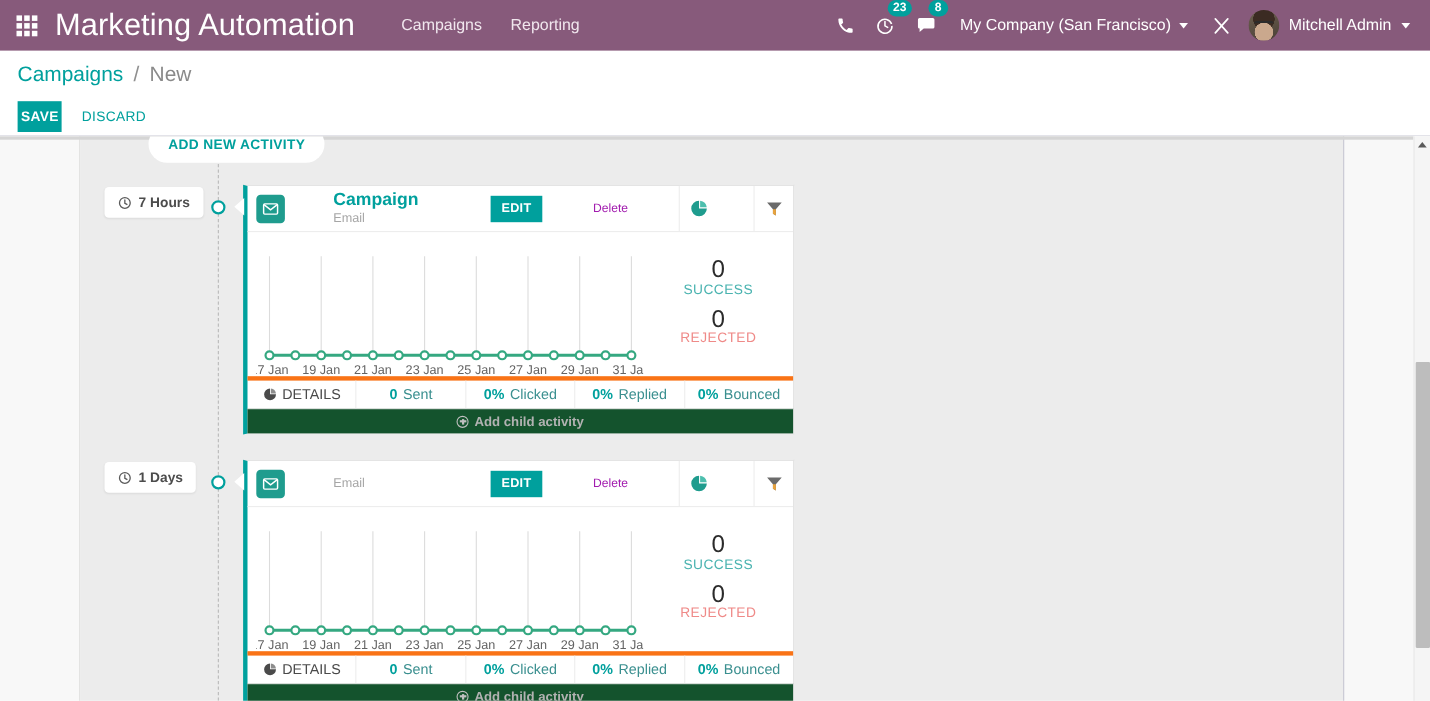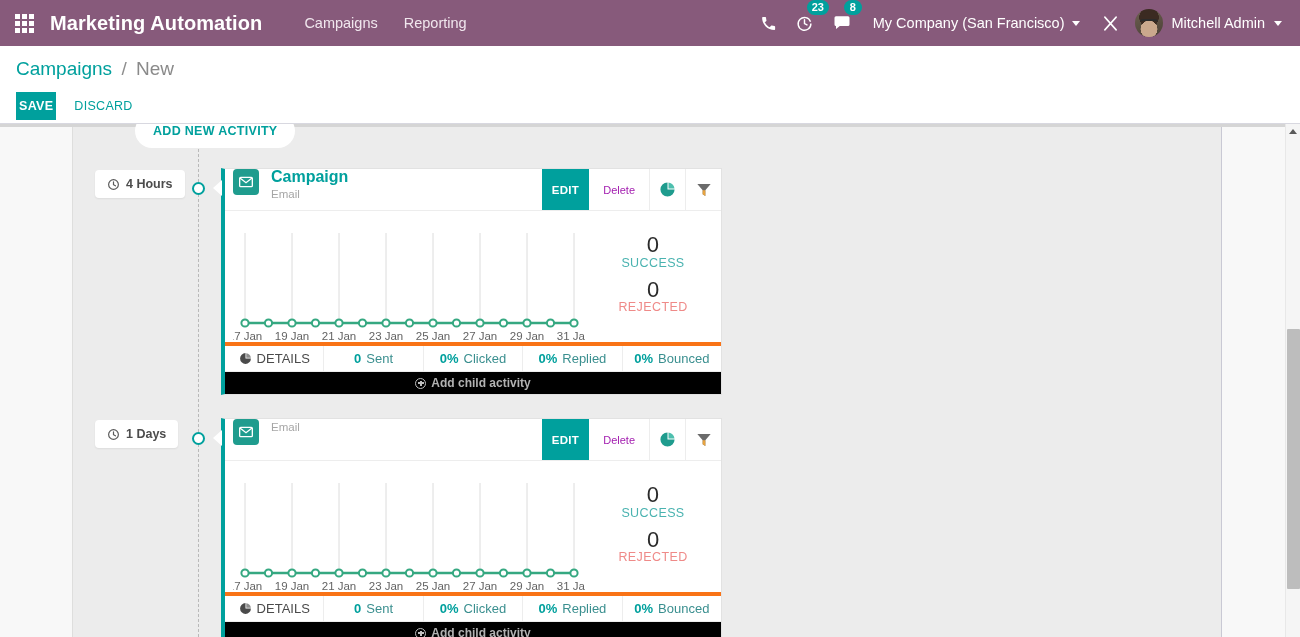--- a/index.html
+++ b/index.html
@@ -25,22 +25,22 @@
     display: grid;
     grid-template-columns: repeat(3, 5px);
     grid-template-rows: repeat(3, 5px);
     gap: 2px;
     align-content: center;
     justify-content: center;
     cursor: pointer;
   }
   .apps-icon i { background: #ffffff; display: block; width: 5px; height: 5px; }
   .brand {
-    font-size: 20px;
-    font-weight: bold;
+    font-size: 28px;
+    font-weight: normal;
     color: #ffffff;
     margin-right: 42px;
     white-space: nowrap;
     letter-spacing: .1px;
   }
   .nav-menu { display: flex; align-items: center; gap: 26px; }
   .nav-menu a {
     color: #f1e7ee; font-size: 14.5px; text-decoration: none; white-space: nowrap;
   }
   .nav-right {
@@ -203,24 +203,25 @@
 
   .card {
     position: absolute;
     left: 148px;
     width: 501px;
     background: #ffffff;
     border: 1px solid #e2e2e2;
     border-left: 4px solid #00A09D;
   }
   .card-head {
-    display: flex; 
+    display: flex; align-items: center;
     height: 42px;
     border-bottom: 1px solid #ededed;
     padding-left: 8px;
+    gap: 32px;
   }
   .mail-ico {
     width: 26px; height: 26px; border-radius: 4px;
     background: #1F9C8E;
     display: flex; align-items: center; justify-content: center;
     flex: none;
   }
   .card-titles { margin-left: 12px; line-height: 1.05; flex: 1; min-width: 0; }
   .card-title {
     font-size: 16px; font-weight: bold; color: #00A09D;
@@ -274,21 +275,21 @@
     border-left: 1px solid #ededed;
     color: #00A09D;
     cursor: pointer;
     white-space: nowrap;
   }
   .stat-cell:first-child { border-left: none; color: #4a4a4a; }
   .stat-cell b { color: #00A09D; font-weight: bold; }
   .stat-cell .lbl { color: #3a8f8f; }
   .add-child {
     height: 23px;
-    background: #000000;
+    background: #14532d;
     border-top: 1px solid #ededed;
     display: flex; align-items: center; justify-content: center;
     gap: 5px;
     font-size: 12px; font-weight: bold; color: #b2b2b2;
     cursor: pointer;
   }
   .plus-circ {
     width: 11px; height: 11px; border-radius: 50%;
     border: 1.5px solid #c0c0c0; position: relative; flex: none;
   }
@@ -401,21 +402,21 @@
   <div class="workflow">
     <div class="dash-line"></div>
     <button class="add-activity-btn">ADD NEW ACTIVITY</button>
 
     <div class="activity-row">
       <div class="interval-badge" style="top:46px">
         <svg class="clock-ico" viewBox="0 0 24 24" fill="none" stroke="#5a5a5a" stroke-width="2.2">
           <circle cx="12" cy="12" r="9"></circle>
             <path d="M12 7v5.5l3.5 2" stroke-linecap="round"></path>
         </svg>
-        <span>4 Hours</span>
+        <span>7 Hours</span>
       </div>
       <div class="node-dot" style="top:58px"></div>
       <div class="arrow-tip" style="top:56px"></div>
 
       <div class="card" style="top:44px">
         <div class="card-head">
           <span class="mail-ico">
             <svg width="16" height="16" viewBox="0 0 24 24" fill="none" stroke="#ffffff" stroke-width="2">
               <rect x="2.5" y="5" width="19" height="14" rx="1.5"></rect>
                 <path d="M3 6l9 7 9-7"></path>

